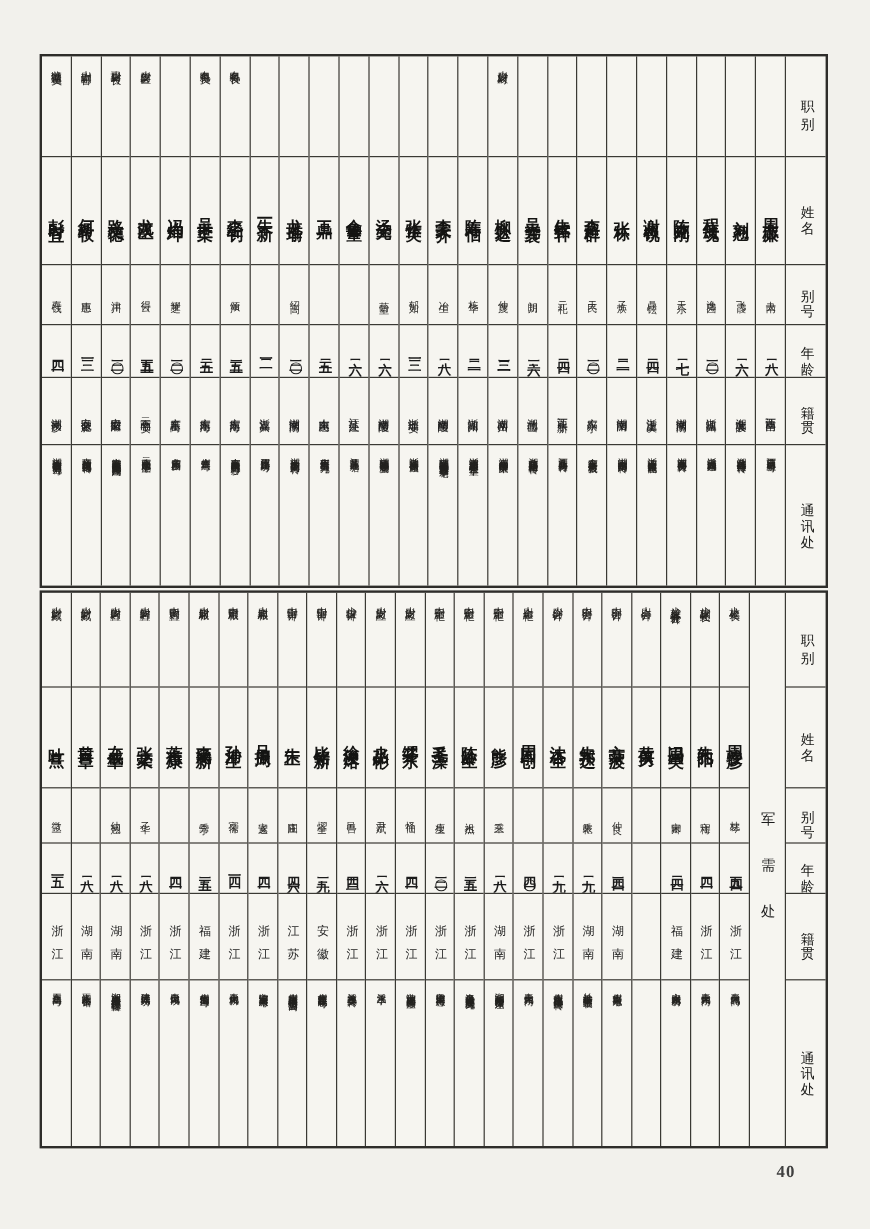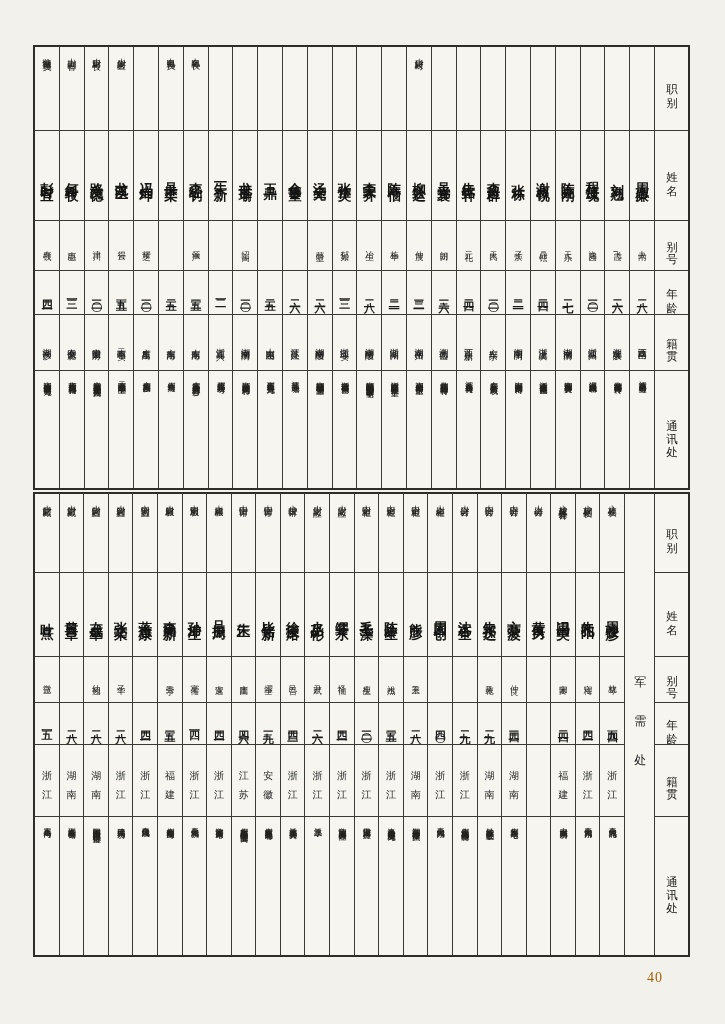--- a/index.html
+++ b/index.html
@@ -56,22 +56,23 @@
   .t2 .c-origin{font-size:10px;letter-spacing:1.9em;}
   .c-address{font-size:8px;justify-content:flex-start;padding-top:4px;letter-spacing:.5px;line-height:1.15;color:#23221f;}
   
   .header-col .cell{font-size:11.5px;letter-spacing:1.15em;font-weight:normal;padding-top:0;color:#161614;}
   .header-col .c-address{justify-content:center;}
   .header-col .c-rank{justify-content:center;}
   
   .section-col .cell{height:100%;font-size:12px;letter-spacing:3.2em;border-top:none;}
   .page-number{
     position:absolute;right:62px;bottom:38px;
-    font-size:14px;letter-spacing:1px;color:#a16207;
+    font-size:14px;letter-spacing:1px;color:#404040;
     font-family:"Liberation Serif","DejaVu Serif",serif;
+    font-weight:bold;
   }
 </style>
 </head>
 <body>
 
 <div class="sheet">
   <div class="roster t1">
       <div class="col header-col">
         <div class="cell c-rank">职别</div>
         <div class="cell c-name">姓名</div>

